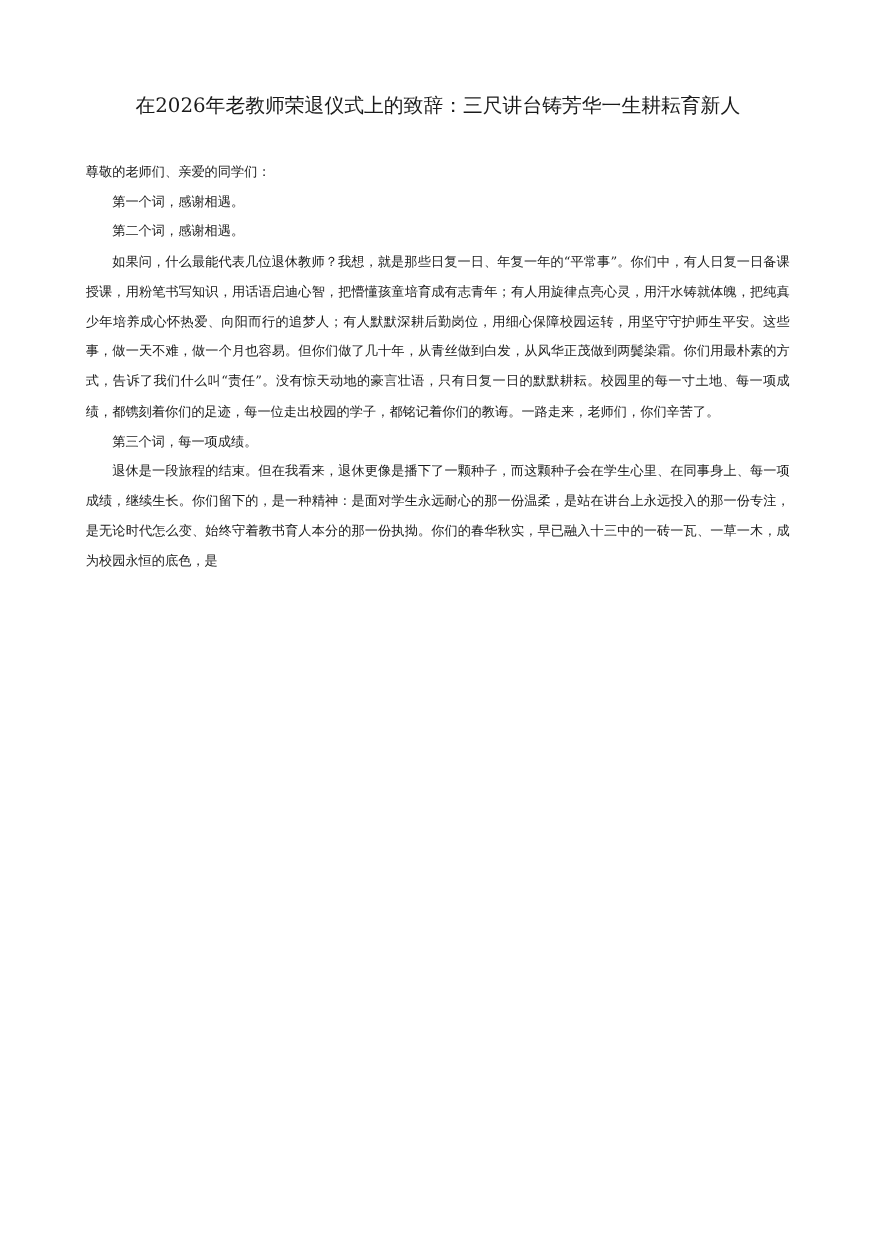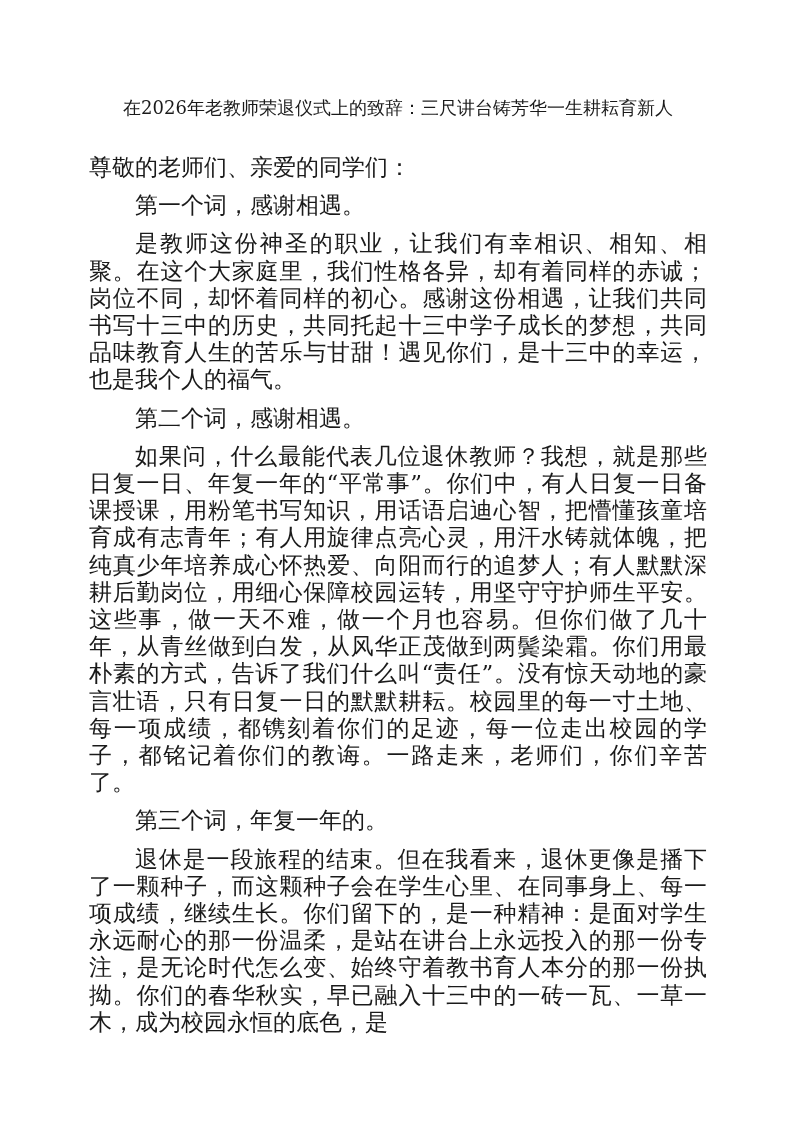--- a/index.html
+++ b/index.html
@@ -3,35 +3,34 @@
 <meta charset="utf-8">
 <style>
   html, body { margin: 0; padding: 0; background: #ffffff; }
   body { width: 793px; height: 1122px; position: relative; overflow: hidden; }
   .page {
     position: absolute; left: 78px; top: 84px; width: 640px;
     font-family: "DejaVu Serif", "Liberation Serif", serif;
     color: #1a1a1a;
   }
   .title {
-    text-align: center; font-size: 18px; line-height: 26px; margin: 11px 0 33px 0;
+    text-align: center; font-size: 18px; line-height: 26px; margin: 0 0 33px 0;
     font-weight: normal; letter-spacing: 0px;
   }
   .salutation, .para, .heading {
-    font-size: 23px; line-height: 27.2px; margin: 11px; text-align: justify;
+    font-size: 12px; line-height: 27.2px; margin: 0; text-align: justify;
     text-align-last: left;
   }
   .para, .heading { text-indent: 2em; }
   .heading { font-weight: normal; }
 </style>
 </head>
 <body>
 
 <div class="page">
   <h1 class="title">在2026年老教师荣退仪式上的致辞：三尺讲台铸芳华一生耕耘育新人</h1>
   <p class="salutation">尊敬的老师们、亲爱的同学们：</p>
   <p class="heading">第一个词，感谢相遇。</p>
-  <p class="para">是教师这份神圣的职业，让我们有幸相识、相知、相聚。在这个大家庭里，我们性格各异，却有着同样的赤诚；岗位不同，却怀着同样的初心。感谢这份相遇，让我们共同书写十三中的历史，共同托起十三中学子成长的梦想，共同品味教育人生的苦乐与甘甜！遇见你们，是十三中的幸运，也是我个人的福气。</p>
   <p class="heading">第二个词，感谢相遇。</p>
   <p class="para">如果问，什么最能代表几位退休教师？我想，就是那些日复一日、年复一年的“平常事”。你们中，有人日复一日备课授课，用粉笔书写知识，用话语启迪心智，把懵懂孩童培育成有志青年；有人用旋律点亮心灵，用汗水铸就体魄，把纯真少年培养成心怀热爱、向阳而行的追梦人；有人默默深耕后勤岗位，用细心保障校园运转，用坚守守护师生平安。这些事，做一天不难，做一个月也容易。但你们做了几十年，从青丝做到白发，从风华正茂做到两鬓染霜。你们用最朴素的方式，告诉了我们什么叫“责任”。没有惊天动地的豪言壮语，只有日复一日的默默耕耘。校园里的每一寸土地、每一项成绩，都镌刻着你们的足迹，每一位走出校园的学子，都铭记着你们的教诲。一路走来，老师们，你们辛苦了。</p>
-  <p class="heading">第三个词，年复一年的。</p>
+  <p class="heading">第三个词，每一项成绩。</p>
   <p class="para">退休是一段旅程的结束。但在我看来，退休更像是播下了一颗种子，而这颗种子会在学生心里、在同事身上、每一项成绩，继续生长。你们留下的，是一种精神：是面对学生永远耐心的那一份温柔，是站在讲台上永远投入的那一份专注，是无论时代怎么变、始终守着教书育人本分的那一份执拗。你们的春华秋实，早已融入十三中的一砖一瓦、一草一木，成为校园永恒的底色，是</p>
 </div>
 
 </body></html>

